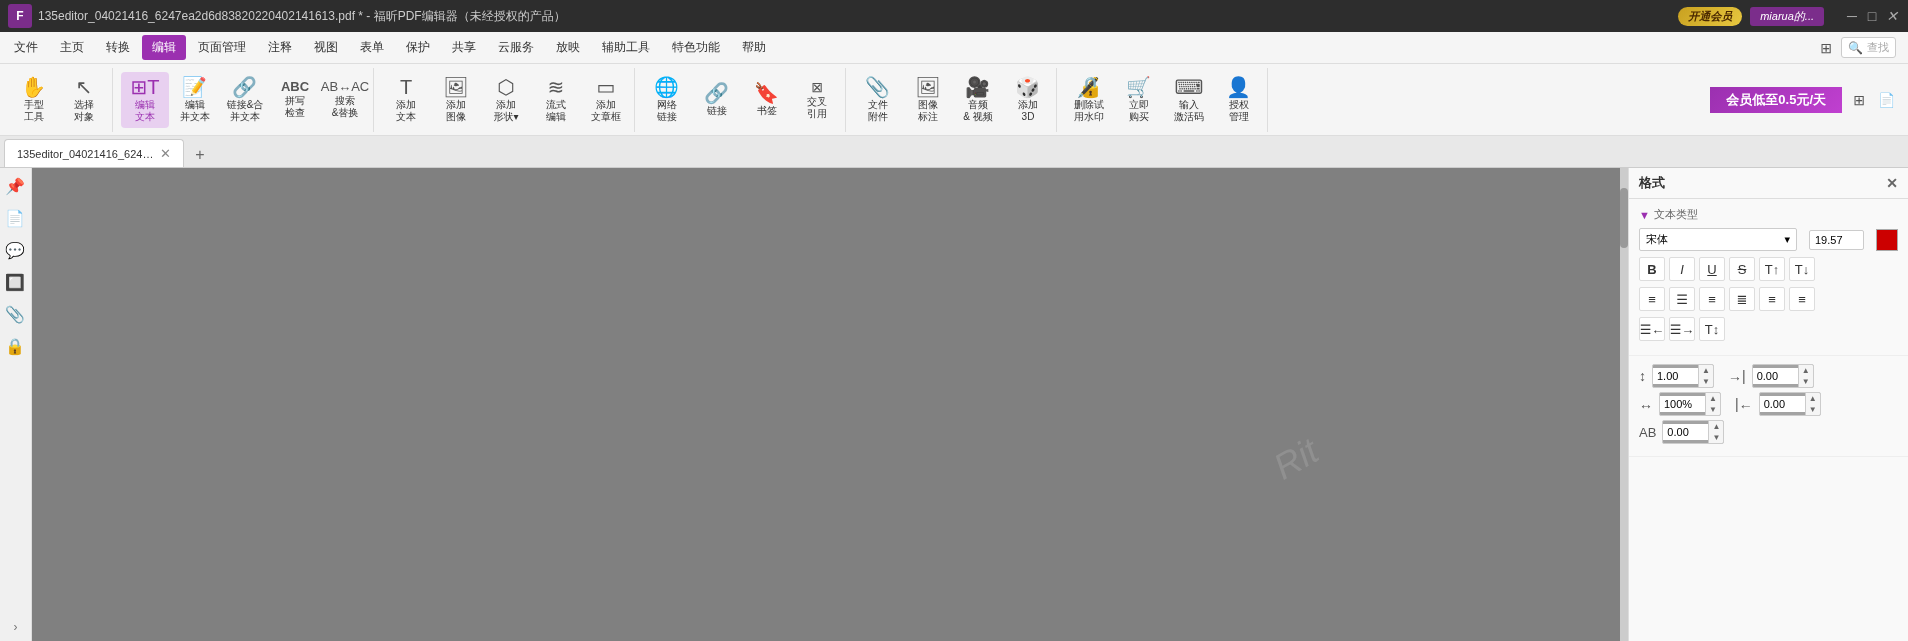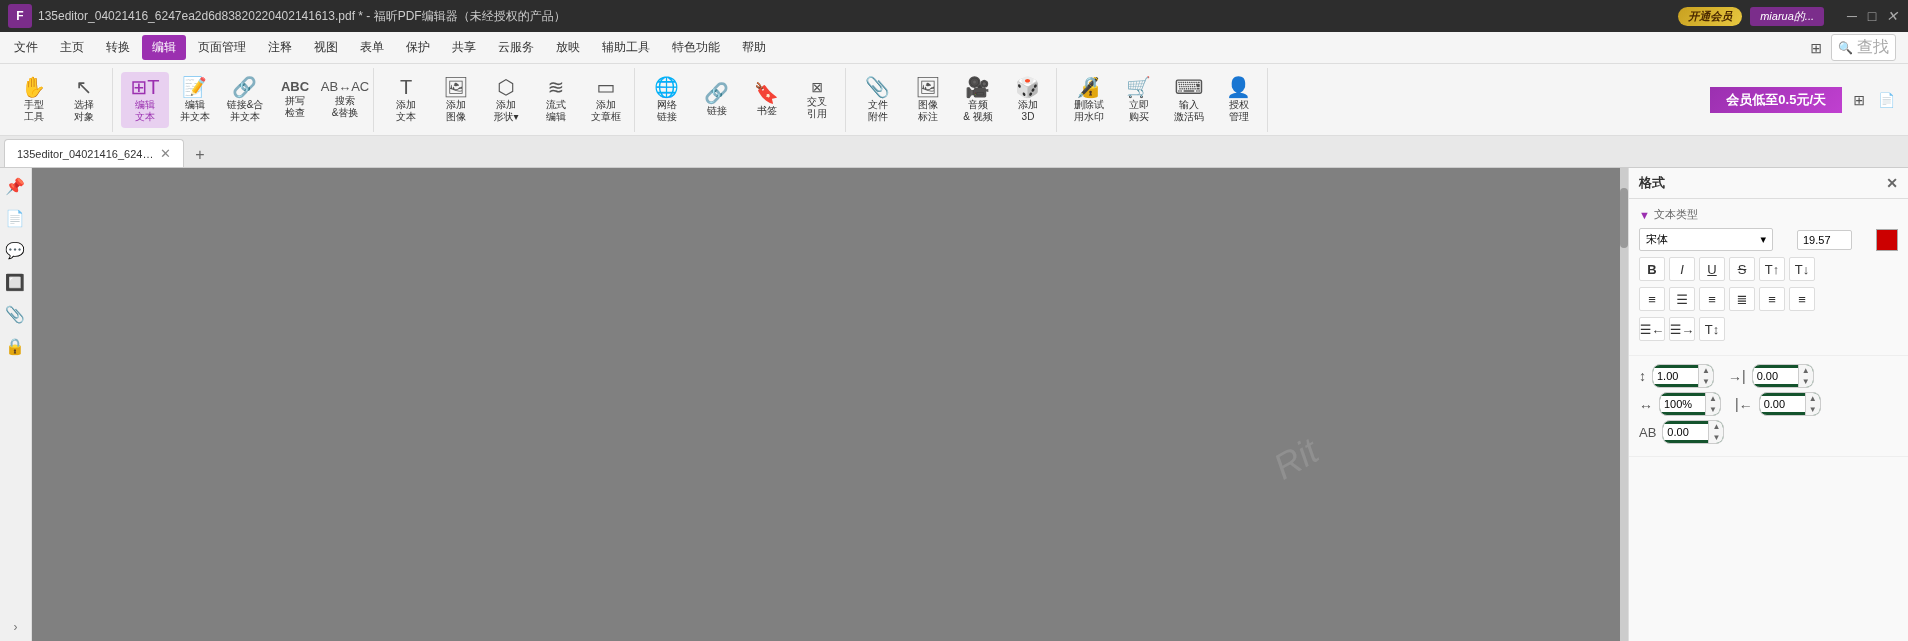--- a/index.html
+++ b/index.html
@@ -241,21 +241,21 @@
       color: #333;
     }
     #right-panel-header .panel-close { cursor: pointer; color: #666; font-size: 14px; }
     .panel-section {
       padding: 8px 10px;
       border-bottom: 1px solid #eee;
     }
     .panel-row {
       display: flex;
       align-items: center;
-      gap: 24px;
+      gap: 12px;
       margin-bottom: 6px;
     }
     .font-selector {
       flex: 1;
       border: 1px solid #ccc;
       background: white;
       padding: 3px 6px;
       font-size: 11px;
       border-radius: 2px;
       cursor: pointer;
@@ -306,22 +306,22 @@
     .spacing-row {
       display: flex;
       align-items: center;
       gap: 6px;
       margin-bottom: 4px;
     }
     .spacing-input-wrapper {
       display: flex;
       align-items: center;
       border: 1px solid #ccc;
-      border-radius: 8px;
-      background: #14532d;
+      border-radius: 2px;
+      background: #a3a3a3;
       overflow: hidden;
     }
     .spacing-input {
       width: 45px;
       border: none;
       padding: 2px 4px;
       font-size: 11px;
       outline: none;
     }
     .spacing-arrows {
@@ -417,21 +417,21 @@
   <div class="menu-item">共享</div>
   <div class="menu-item">云服务</div>
   <div class="menu-item">放映</div>
   <div class="menu-item">辅助工具</div>
   <div class="menu-item">特色功能</div>
   <div class="menu-item">帮助</div>
   <div id="toolbar-right">
     <div class="tr-icon">⊞</div>
     <div class="search-box">
       <span>🔍</span>
-      <span style="color:#aaa; font-size:16px;">查找</span>
+      <span style="color:#aaa; font-size:11px;">查找</span>
     </div>
   </div>
 </div>
 
 <div id="toolbar">
 
   <div class="tool-group">
     <div class="tool-btn">
       <span class="tool-icon">✋</span>
       <span class="tool-label">手型<br>工具</span>

